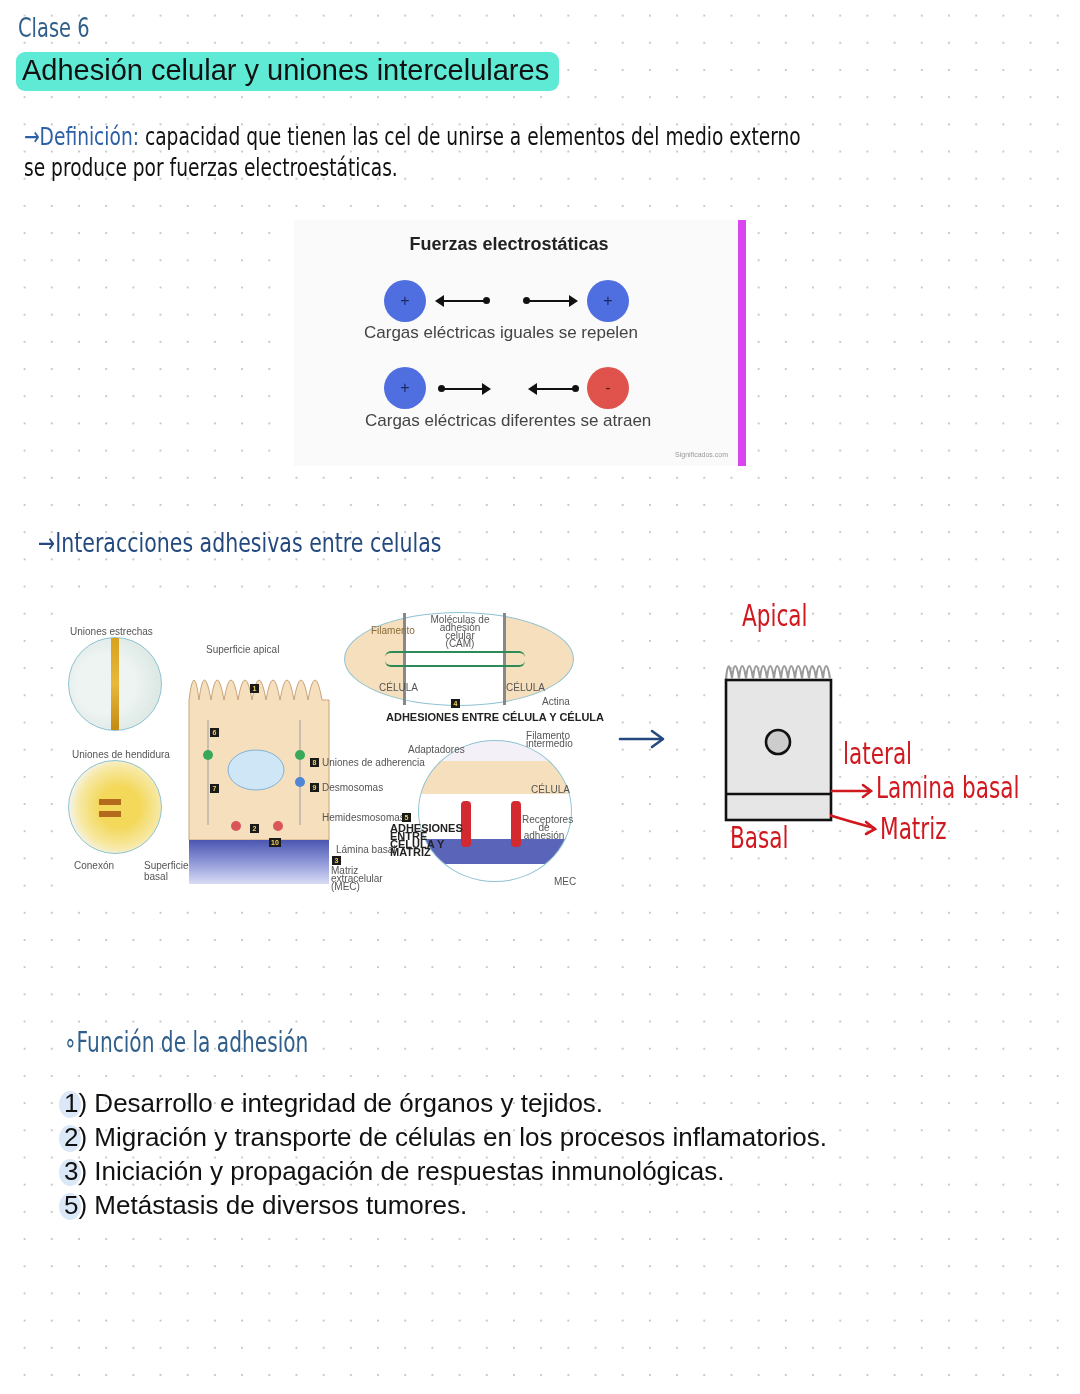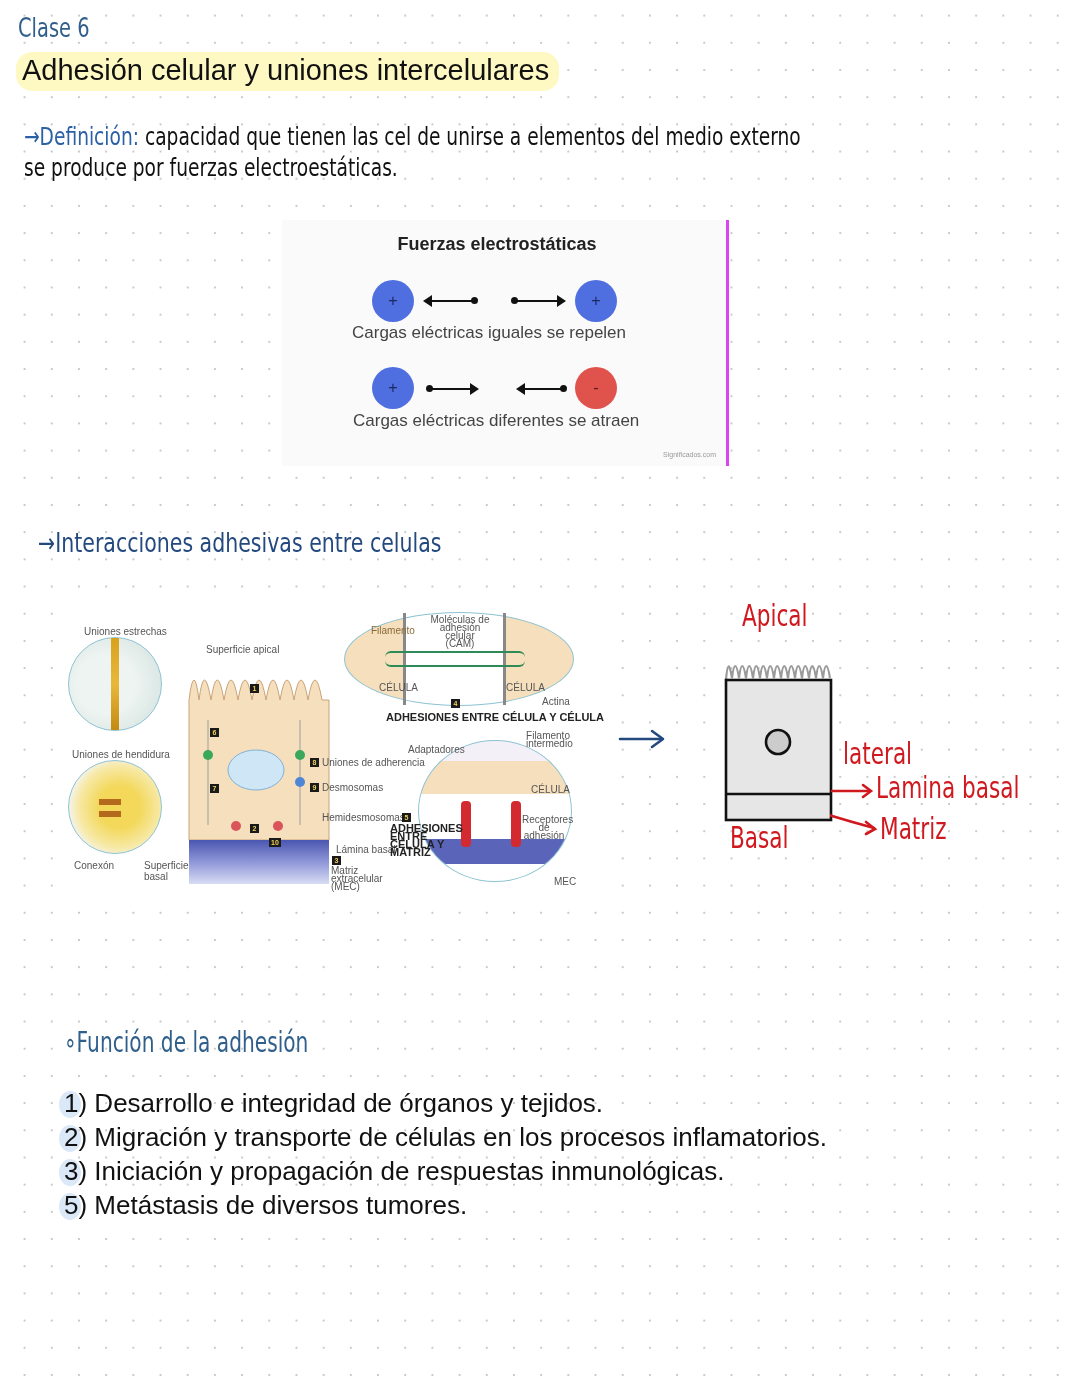--- a/index.html
+++ b/index.html
@@ -8,28 +8,28 @@
     background-color: #ffffff;
     background-image: radial-gradient(circle, #c9c9c9 1.1px, transparent 1.4px);
     background-size: 27.2px 27.2px;
     background-position: 11px 2px;
     font-family: "Liberation Sans", sans-serif;
     color: #1a1a1a;
   }
   .abs { position: absolute; }
 
   #class-label { left: 18px; top: 12px; font-size: 27px; color: #2f5f8a; transform: scaleX(0.72); transform-origin: left top; font-family: "DejaVu Sans", sans-serif; }
-  #main-title { left: 16px; top: 52px; font-size: 29px; color: #111; padding: 2px 10px 4px 6px; background: #fef9c3; border-radius: 16px; }
+  #main-title { left: 16px; top: 52px; font-size: 29px; color: #111; padding: 2px 10px 4px 6px; background: #5eead4; border-radius: 9px; }
 
   #def-line1 { left: 24px; top: 122px; font-size: 25px; color: #111; white-space: nowrap; transform: scaleX(0.745); transform-origin: left top; font-family: "DejaVu Sans", sans-serif; }
   #def-line1 .kw { color: #2b5fa6; }
   #def-line2 { left: 24px; top: 153px; font-size: 25px; color: #111; white-space: nowrap; transform: scaleX(0.745); transform-origin: left top; font-family: "DejaVu Sans", sans-serif; }
 
   
-  #es-figure { left: 282px; top: 220px; width: 444px; height: 246px; background: #fafafa; border-right: 3px solid #d946ef; }
+  #es-figure { left: 294px; top: 220px; width: 444px; height: 246px; background: #fafafa; border-right: 8px solid #d946ef; }
   #es-title { left: 0; width: 430px; top: 14px; text-align: center; font-size: 18px; font-weight: bold; color: #222; }
   .charge { width: 42px; height: 42px; border-radius: 50%; color: #1b2a60; text-align: center; line-height: 41px; font-size: 16px; }
   .charge.pos { background: #4f6ee0; }
   .charge.neg { background: #e0534d; color: #5a1a1a; }
   .es-caption { font-size: 17px; color: #444; white-space: nowrap; }
   .arrow { height: 2px; background: #111; }
   .arrow.left::before { content: ""; position: absolute; left: -2px; top: -5px; border-right: 9px solid #111; border-top: 6px solid transparent; border-bottom: 6px solid transparent; }
   .arrow.left::after { content: ""; position: absolute; right: -3px; top: -3px; width: 7px; height: 7px; border-radius: 50%; background: #111; }
   .arrow.right::after { content: ""; position: absolute; right: -2px; top: -5px; border-left: 9px solid #111; border-top: 6px solid transparent; border-bottom: 6px solid transparent; }
   .arrow.right::before { content: ""; position: absolute; left: -3px; top: -3px; width: 7px; height: 7px; border-radius: 50%; background: #111; }
@@ -77,21 +77,21 @@
   <div class="abs charge neg" style="left:293px;top:147px;">-</div>
   <div class="abs es-caption" style="left:71px;top:191px;">Cargas eléctricas diferentes se atraen</div>
 
   <div id="es-source" class="abs">Significados.com</div>
 </div>
 
 <div id="section-interactions" class="abs">→Interacciones adhesivas entre celulas</div>
 
 <div id="cell-figure" class="abs">
 
-  <div class="abs tiny" style="left:20px;top:34px;">Uniones estrechas</div>
+  <div class="abs tiny" style="left:6px;top:34px;">Uniones estrechas</div>
   <div class="abs zoomcircle" style="left:4px;top:45px;width:92px;height:92px;background:radial-gradient(circle at 40% 50%, #eef4f2 40%, #cfe0dc 100%);">
     <div class="abs" style="left:42px;top:0;width:8px;height:92px;background:linear-gradient(#d9a21c,#e8b83a,#c48a12);"></div>
   </div>
 
   <div class="abs tiny" style="left:8px;top:157px;">Uniones de hendidura</div>
   <div class="abs zoomcircle" style="left:4px;top:168px;width:92px;height:92px;background:radial-gradient(circle at 55% 50%, #f3d85a 30%, #f7e9a6 60%, #f4f4ee 75%);">
     <div class="abs" style="left:30px;top:38px;width:22px;height:6px;background:#b36a1c;"></div>
     <div class="abs" style="left:30px;top:50px;width:22px;height:6px;background:#b36a1c;"></div>
   </div>
   <div class="abs tiny" style="left:10px;top:268px;">Conexón</div>

